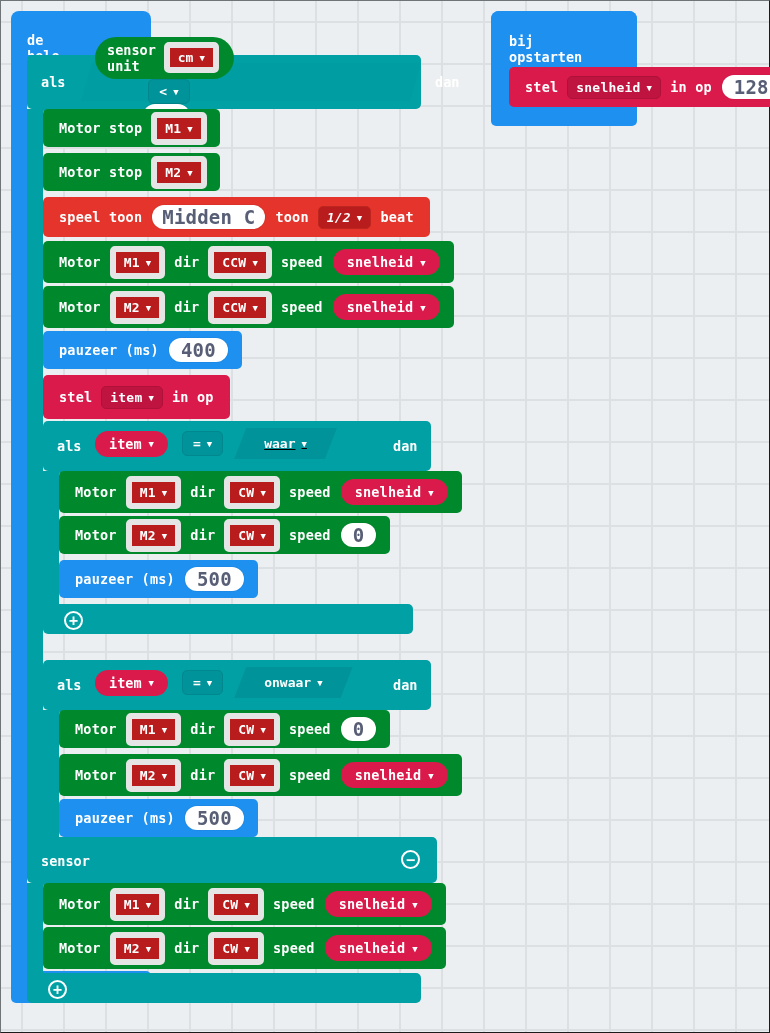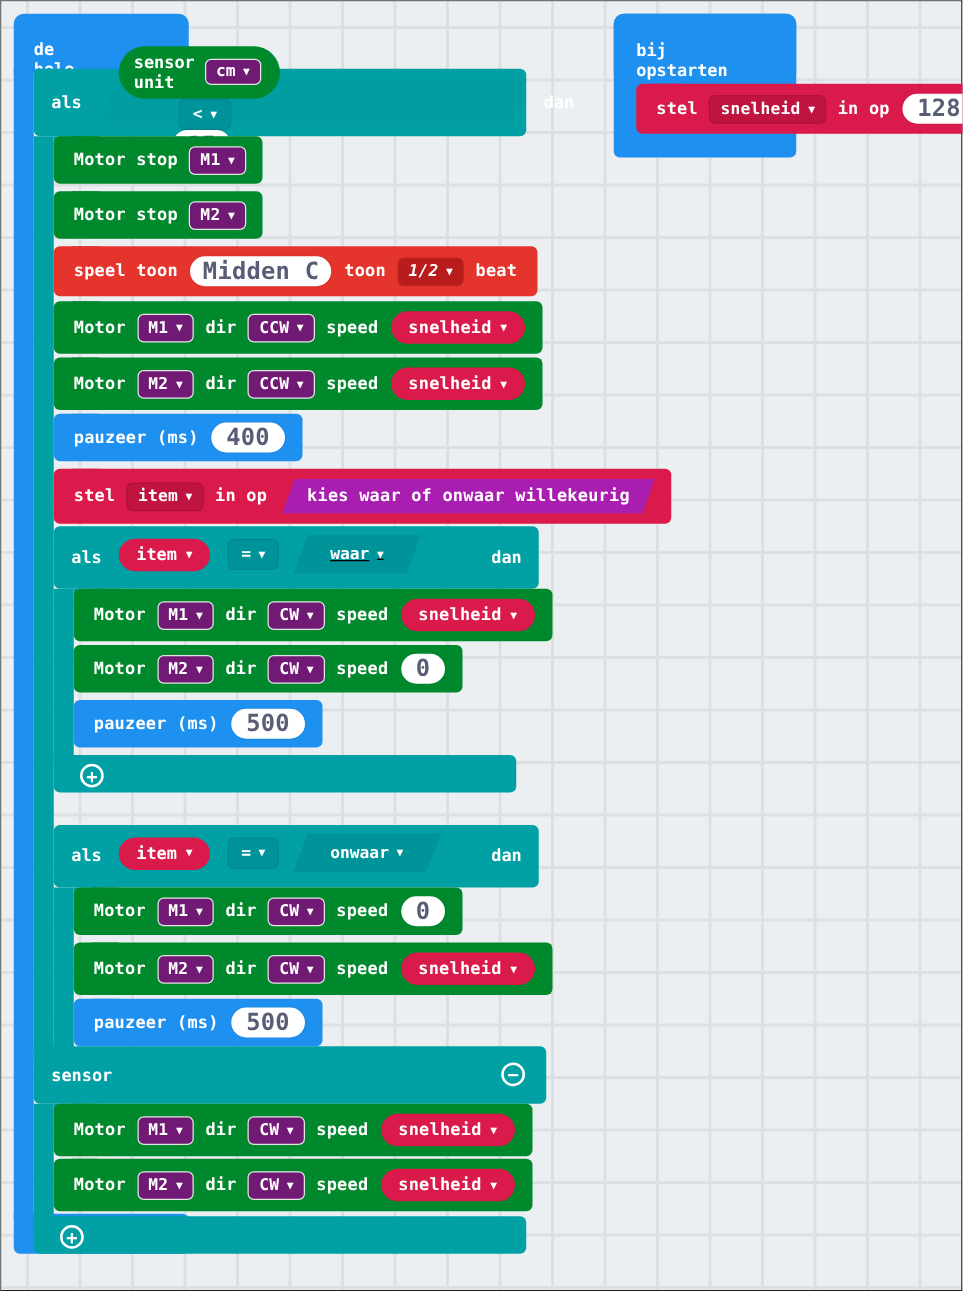--- a/index.html
+++ b/index.html
@@ -58,21 +58,21 @@
 
   
   .fld {
     display:inline-flex; align-items:center; gap:6px;
     padding:3px 8px;
     border-radius:5px;
     font-size:13px; font-weight:700;
     color:#fff;
     margin:0 3px;
   }
-  .fld.dark-green { background:#701a75; border:1px solid #e5e5e5; }
+  .fld.dark-green { background:#b91c1c; border:6px solid #e5e5e5; }
   .fld.dark-teal  { background:#009399; border:1px solid #00888e; }
   .fld.dark-red   { background:#BF1440; border:1px solid #b01139; }
   .fld.dark-music { background:#b91c1c; border:1px solid #bd251e;font-style:italic; }
 
   .caret { font-size:9px; line-height:1; position:relative; top:1px; }
 
   
   .oval {
     display:inline-flex; align-items:center; justify-content:center;
     background:#fff; color:#575E75;
@@ -261,21 +261,20 @@
       </div>
 
       <div class="blk c-var" style="left:16px; top:320px; height:44px; padding:0 10px;">
         <div class="notch" style="background:#DA1A4B;"></div>
         <span class="lbl">stel</span>
         <span class="fld dark-red">
           <span>item</span>
           <span class="caret">▼</span>
         </span>
         <span class="lbl">in op</span>
-        <span class="hex c-rand" style="padding:6px 20px; margin-left:6px;">kies waar of onwaar willekeurig</span>
       </div>
 
       <div class="abs" style="left:16px; top:366px;">
         <div class="abs c-logic" style="left:0; top:0; width:388px; height:50px; border-radius:5px;"></div>
         <div class="abs" style="left:14px; top:17px; color:#fff; font-size:13.5px; font-weight:700;">als</div>
         <div class="abs" style="left:48px; top:7px; display:flex; align-items:center;">
           <span class="pill">
             <span>item</span>
             <span class="caret">▼</span>
           </span>

